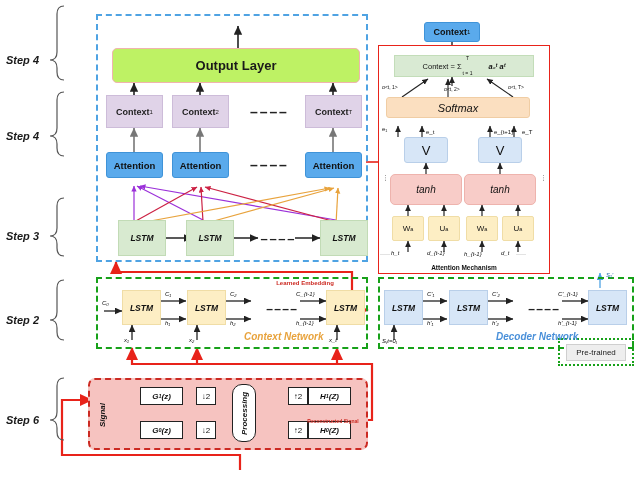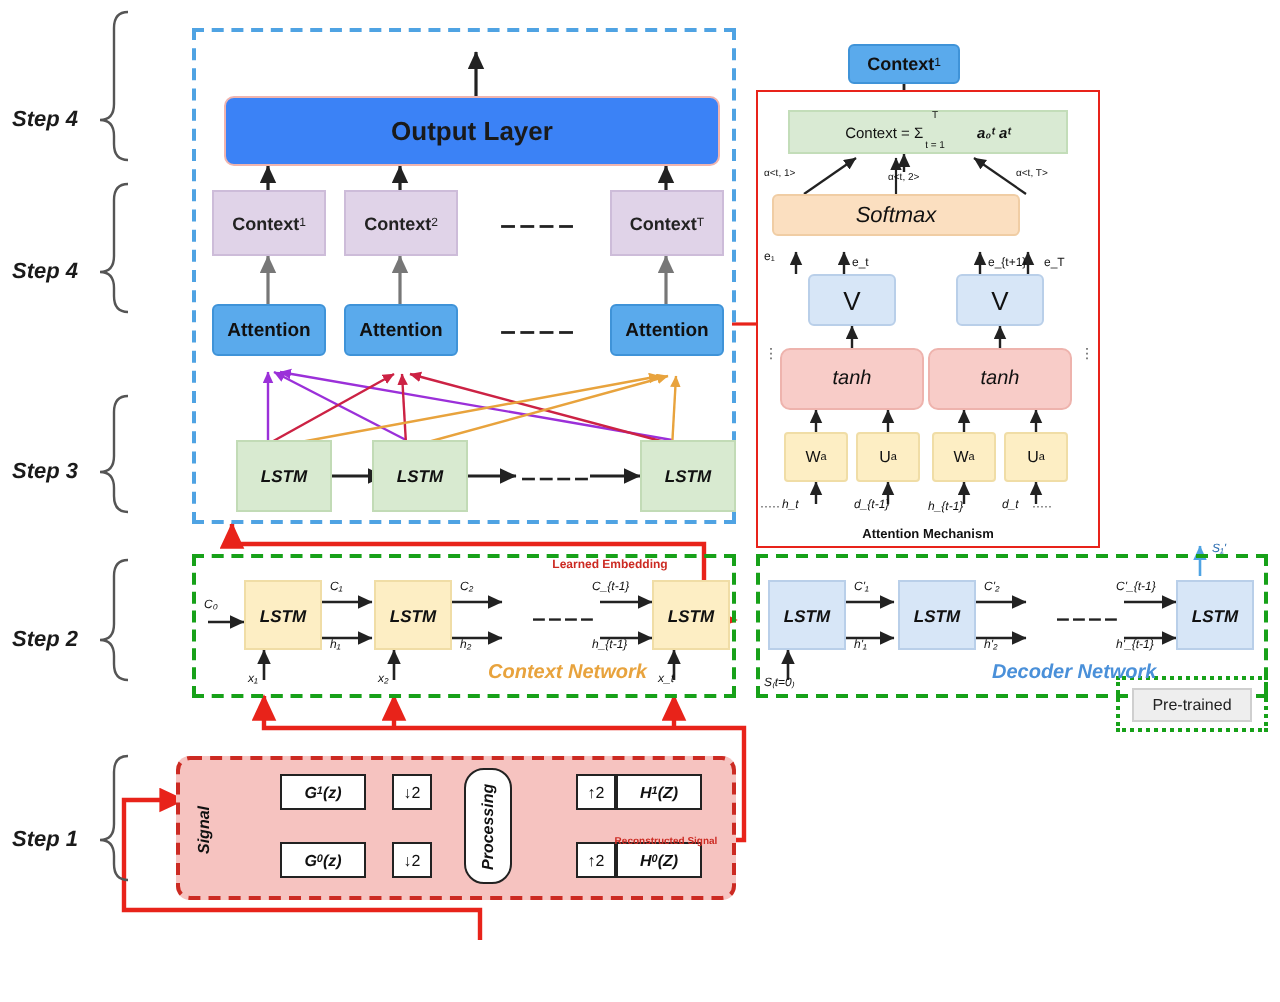--- a/index.html
+++ b/index.html
@@ -6,21 +6,21 @@
   body{width:640px;height:501px;position:relative;overflow:hidden;
        font-family:"Liberation Sans",sans-serif;color:#111;}
   #root{position:absolute;left:0;top:0;width:640px;height:501px;}
   .abs{position:absolute;box-sizing:border-box;}
   .box{display:flex;align-items:center;justify-content:center;text-align:center;}
   .steplbl{font-style:italic;font-weight:bold;font-size:11px;color:#1a1a1a;
            display:flex;align-items:center;justify-content:flex-start;}
   svg{position:absolute;left:0;top:0;overflow:visible;}
   .prediction{background:#d6e5f8;border:1px solid #9bb8dc;border-radius:4px;
               font-size:10px;font-weight:bold;color:#222;}
-  .outlayer{background:#3b82f6;border:1px solid #f0b4ae;border-radius:5px;
+  .outlayer{background:#bef264;border:1px solid #f0b4ae;border-radius:5px;
             font-size:13px;font-weight:bold;color:#1a1a1a;}
   .ctx{background:#e0d3e8;border:1px solid #cdbcd9;font-size:9px;font-weight:bold;color:#222;}
   .ctx sup{font-size:6px;font-weight:normal;}
   .attn{background:#5aaaec;border:1px solid #3f93d8;border-radius:3px;
         font-size:9.5px;font-weight:bold;color:#111;}
   .lstmG{background:#d8ead0;border:1px solid #c2dbb6;font-size:8.5px;
          font-weight:bold;font-style:italic;color:#111;}
   .lstmY{background:#fdeec4;border:1px solid #f0dda6;font-size:8.5px;
          font-weight:bold;font-style:italic;color:#111;}
   .lstmB{background:#d7e6f7;border:1px solid #b9cfe9;font-size:8.5px;
@@ -204,21 +204,21 @@
   <div class="abs steplbl" style="left:6px;top:128px;width:56px;height:16px;text-align:center;">
       <span>Step 4</span>
     </div>
   <div class="abs steplbl" style="left:6px;top:228px;width:56px;height:16px;">
       <span>Step 3</span>
     </div>
   <div class="abs steplbl" style="left:6px;top:312px;width:56px;height:16px;">
       <span>Step 2</span>
     </div>
   <div class="abs steplbl" style="left:6px;top:412px;width:56px;height:16px;">
-      <span>Step 1</span>
+      <span>Step 6</span>
     </div>
 
   <svg width="640" height="501">
     <g stroke="#555" stroke-width="1.2" fill="none">
       <path d="M64,6 q-7,0 -7,8 L57,52 q0,8 -7,8 q7,0 7,8 L57,72 q0,8 7,8"></path>
       <path d="M64,92 q-7,0 -7,8 L57,128 q0,8 -7,8 q7,0 7,8 L57,148 q0,8 7,8"></path>
       <path d="M64,198 q-7,0 -7,8 L57,228 q0,8 -7,8 q7,0 7,8 L57,248 q0,8 7,8"></path>
       <path d="M64,280 q-7,0 -7,8 L57,312 q0,8 -7,8 q7,0 7,8 L57,332 q0,8 7,8"></path>
       <path d="M64,378 q-7,0 -7,8 L57,412 q0,8 -7,8 q7,0 7,8 L57,432 q0,8 7,8"></path>
     </g>
@@ -268,21 +268,21 @@
       </span>
       <span style="width:14px;"></span>
       <span style="font-style:italic;font-weight:bold;">a₀ᵗ aᵗ</span>
     </span>
   </div>
 
   <div class="abs" style="left:382px;top:84px;font-size:5px;color:#111;">α&lt;t, 1&gt;</div>
   <div class="abs" style="left:444px;top:86px;font-size:5px;color:#111;">α&lt;t, 2&gt;</div>
   <div class="abs" style="left:508px;top:84px;font-size:5px;color:#111;">α&lt;t, T&gt;</div>
 
-  <div class="abs box softmax" style="left:386px;top:97px;width:124px;height:21px;">Softmax</div>
+  <div class="abs box softmax" style="left:386px;top:97px;width:144px;height:21px;">Softmax</div>
 
   <div class="abs elab" style="left:382px;top:126px;">e₁</div>
   <div class="abs elab" style="left:426px;top:129px;">e_t</div>
   <div class="abs elab" style="left:494px;top:129px;">e_{t+1}</div>
   <div class="abs elab" style="left:522px;top:129px;">e_T</div>
 
   <div class="abs box vbox" style="left:404px;top:137px;width:44px;height:26px;">V</div>
   <div class="abs box vbox" style="left:478px;top:137px;width:44px;height:26px;">V</div>
 
   <div class="abs box tanh" style="left:390px;top:174px;width:72px;height:31px;">tanh</div>

